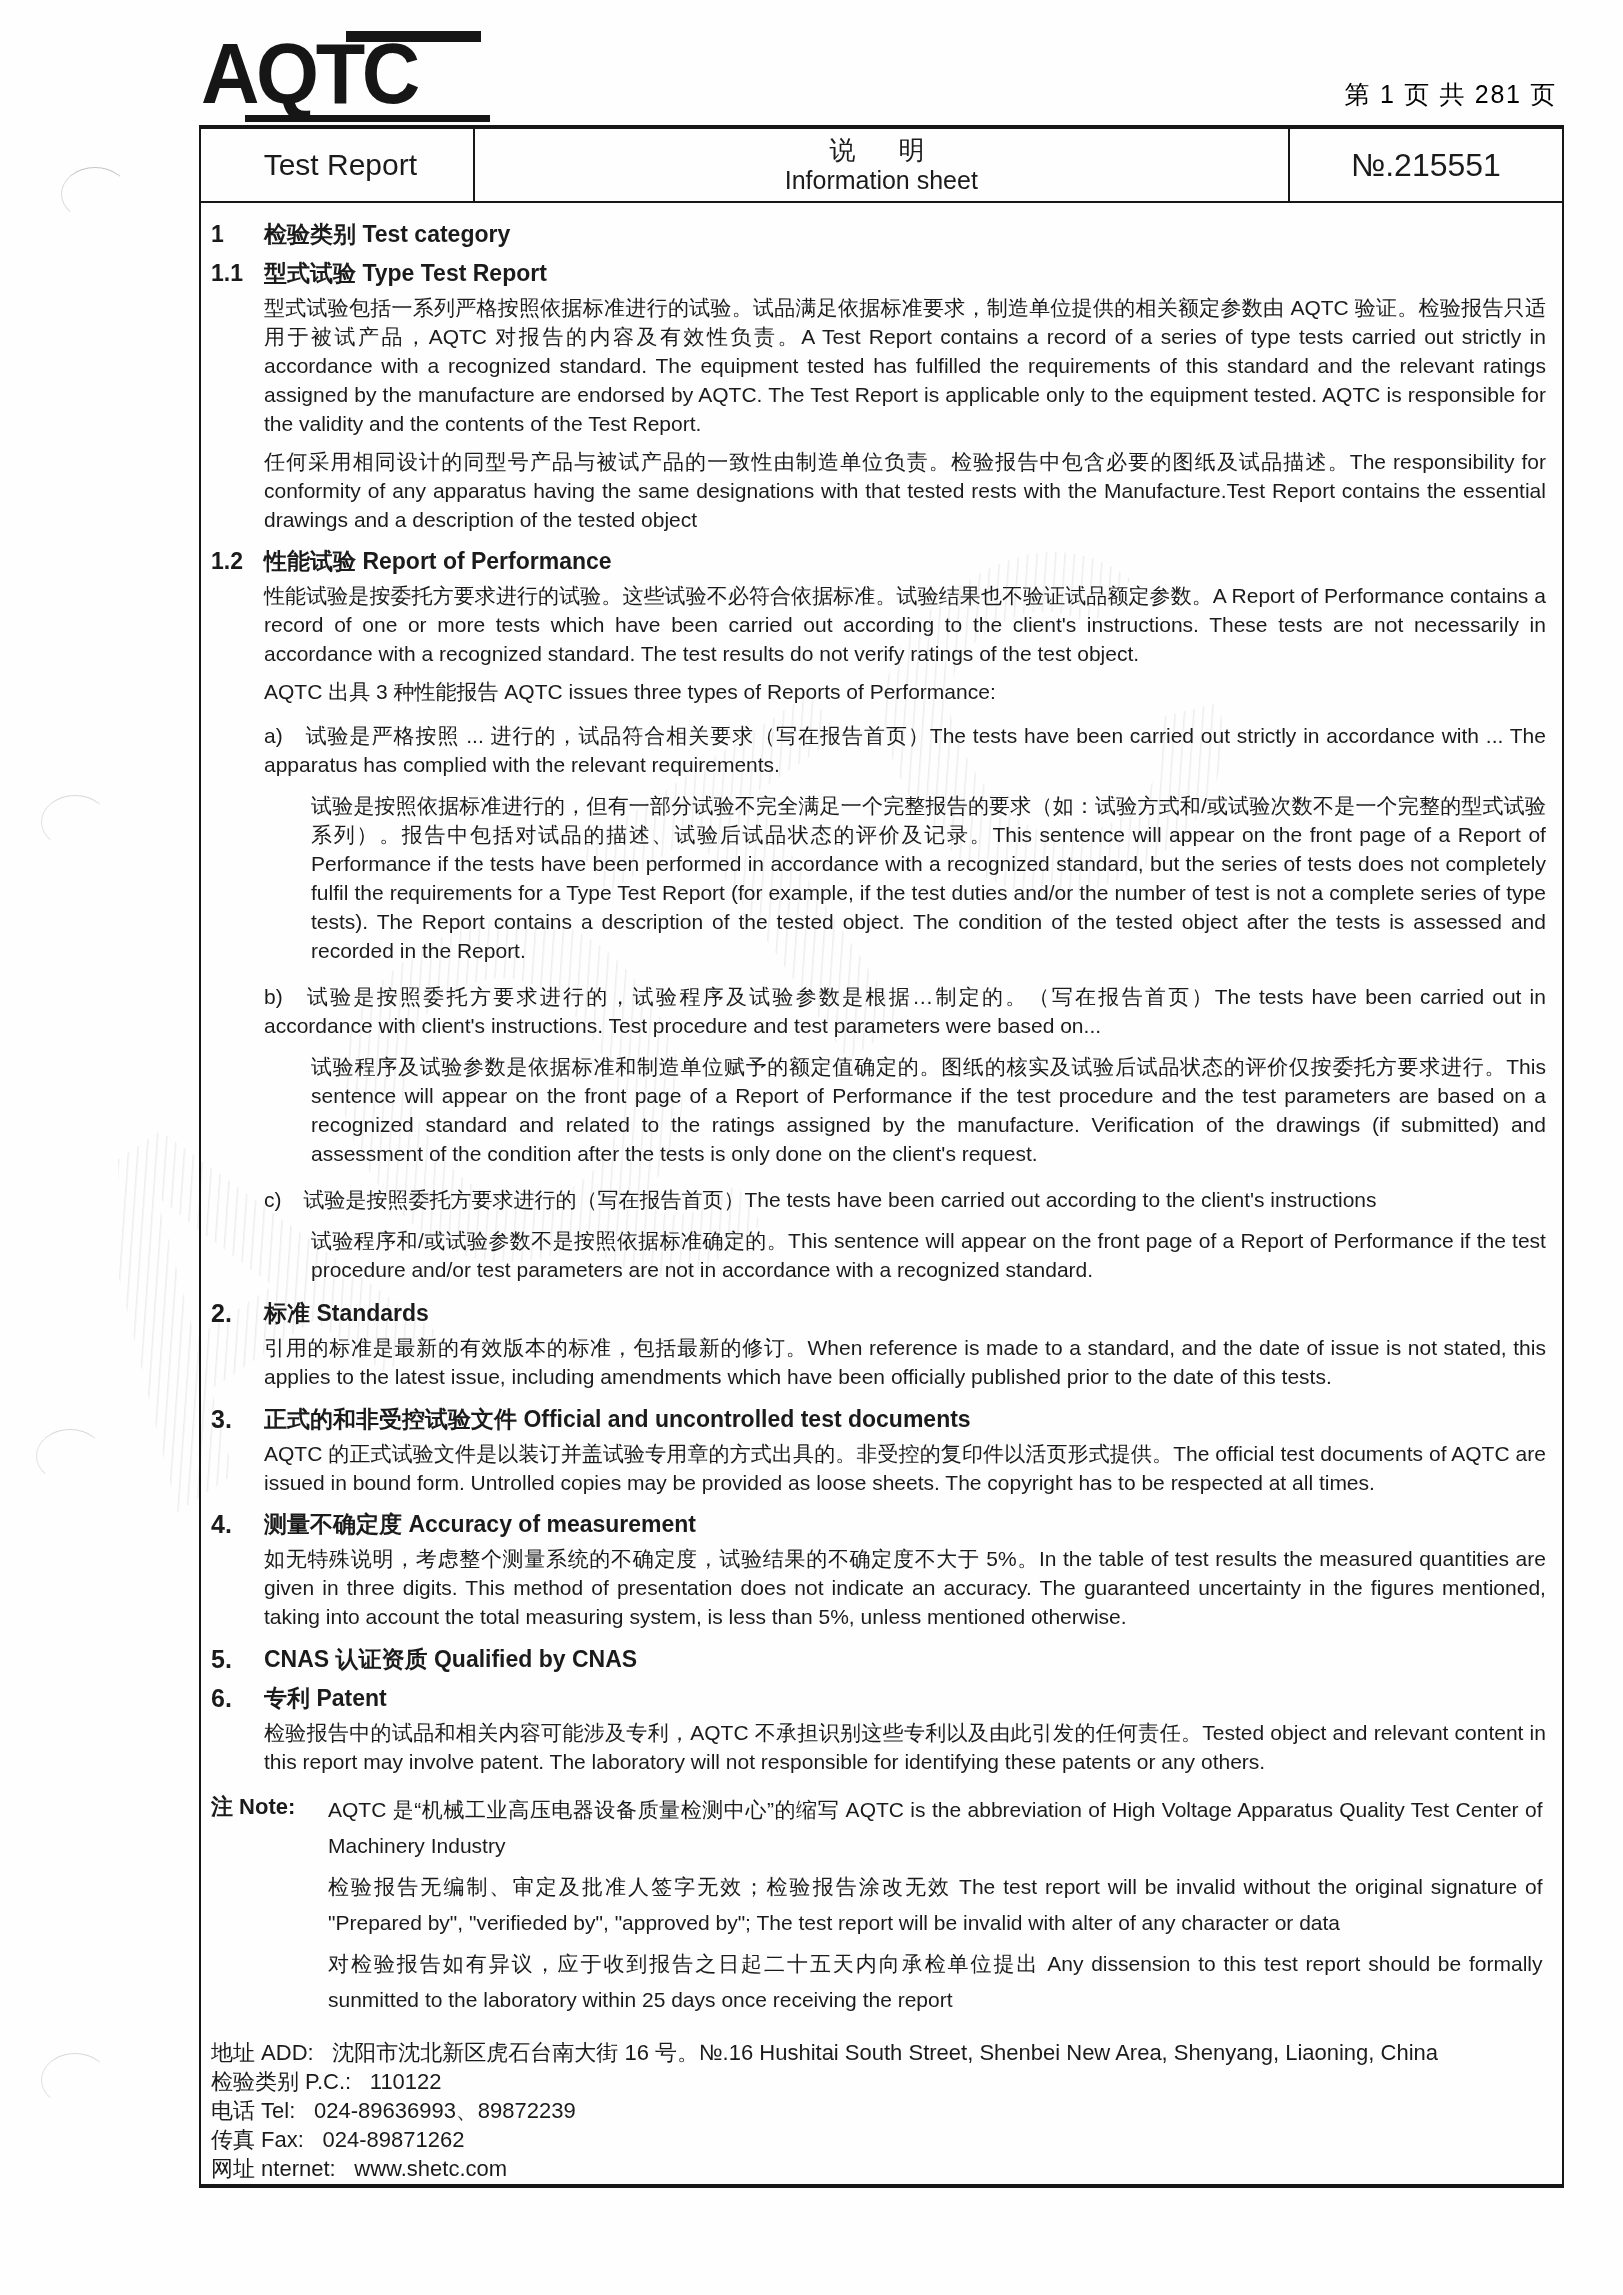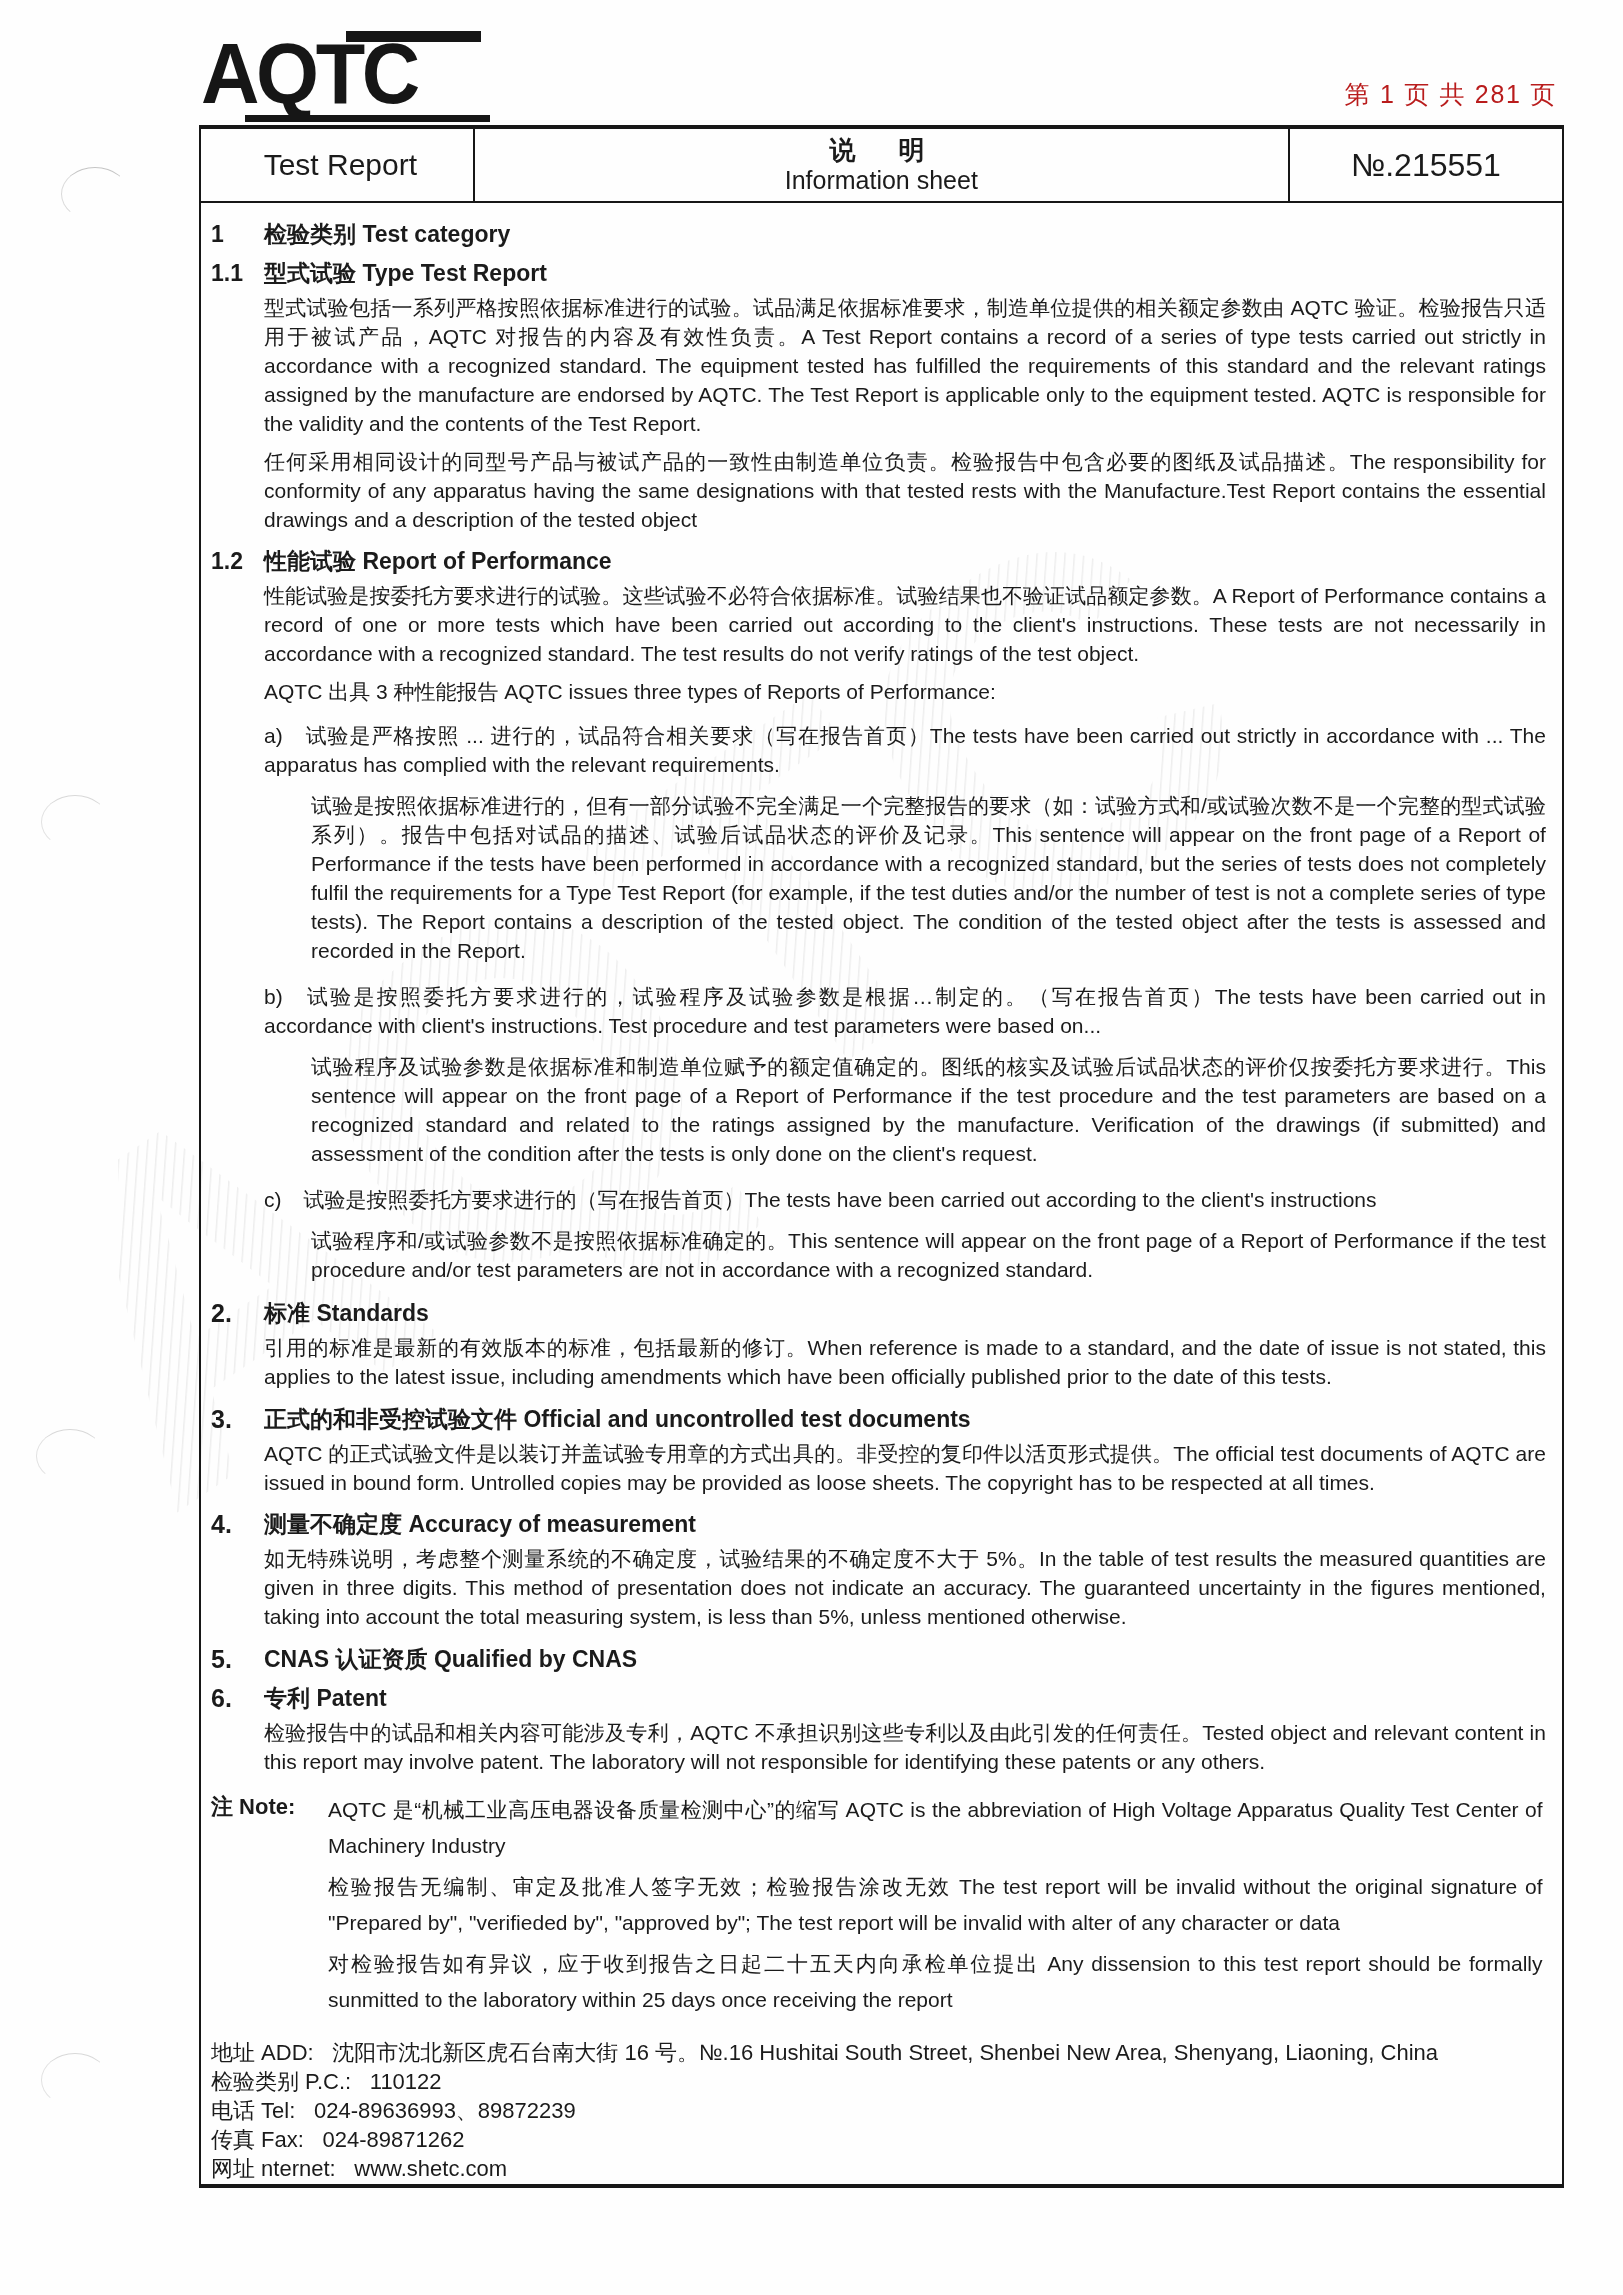--- a/index.html
+++ b/index.html
@@ -7,29 +7,29 @@
     position:relative;width:1623px;height:2295px;background:#fefefe;
     font-family:"Liberation Sans","DejaVu Sans",sans-serif;color:#1b1b1b;overflow:hidden;
   }
   
   .logo{position:absolute;left:201px;top:29px;width:283px;height:100px;}
   .logo-letters{position:absolute;left:0;top:3.4px;font-weight:bold;font-size:81px;line-height:85px;
     letter-spacing:-3.4px;transform:scaleY(1.05);color:#161616;}
   .logo-overbar{position:absolute;left:145px;top:1.7px;width:135px;height:11px;background:#161616;}
   .logo-underline{position:absolute;left:44px;top:86px;width:245px;height:6.8px;background:#161616;}
   
-  .page-info{position:absolute;right:66px;top:78px;font-size:25px;letter-spacing:1.7px;color:#b91c1c;}
+  .page-info{position:absolute;right:66px;top:78px;font-size:25px;letter-spacing:1.7px;color:#000000;}
   
   .header-table{position:absolute;left:199px;top:125px;width:1365px;height:78px;
     display:flex;border:2.5px solid #171717;border-top:4.2px solid #171717;box-sizing:border-box;padding-left:7px;}
   .hcell{display:flex;flex-direction:column;align-items:center;justify-content:center;box-sizing:border-box;}
   .hc1{width:19.7%;border-right:2.5px solid #171717;font-size:30px;}
   .hc2{width:60.2%;border-right:2.5px solid #171717;}
   .hc3{width:20.1%;font-size:32px;}
-  .hc2 .cn{font-size:26px;font-weight:bold;letter-spacing:8.5px;line-height:30px;}
+  .hc2 .cn{font-size:26px;font-weight:normal;letter-spacing:8.5px;line-height:30px;}
   .hc2 .en{font-size:25px;line-height:30px;}
   
   .body-box{position:absolute;left:199px;top:203px;width:1365px;height:1985px;box-sizing:border-box;
     border-left:2.5px solid #171717;border-right:2.5px solid #171717;border-bottom:4.2px solid #171717;
     display:flex;flex-direction:column;padding:10px 12.7px 12px 10px;overflow:hidden;}
   .heading{display:flex;font-weight:bold;font-size:23px;line-height:29px;margin:6.8px 0 3.4px 0;}
   .heading .num{flex:none;width:53px;}
   .heading.big .num{font-size:25px;}
   .para{font-size:21px;line-height:29px;text-align:justify;margin:1.7px 3.4px 6.8px 53px;}
   .item{font-size:21px;line-height:29px;text-align:justify;margin:8.5px 3.4px 3.4px 53px;}

